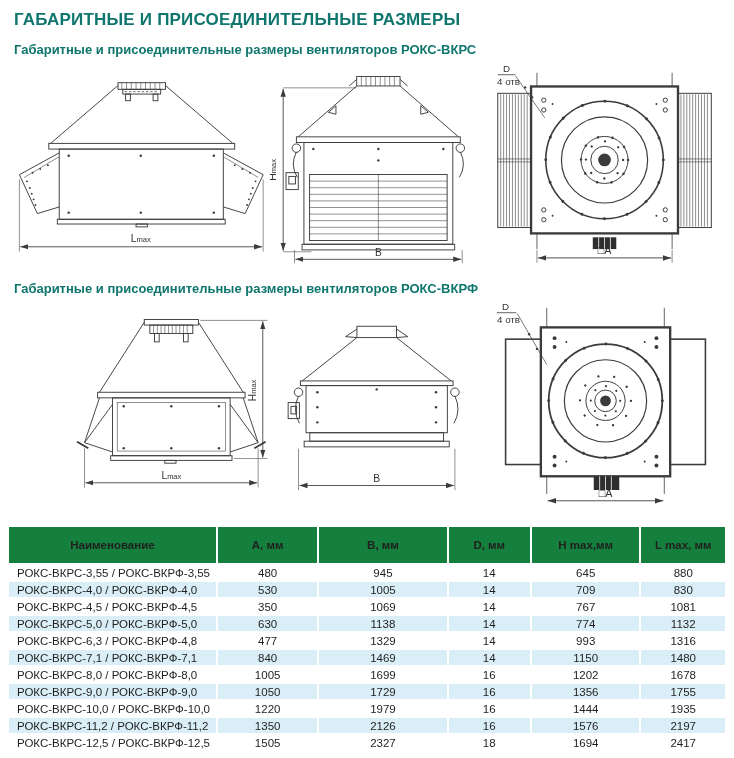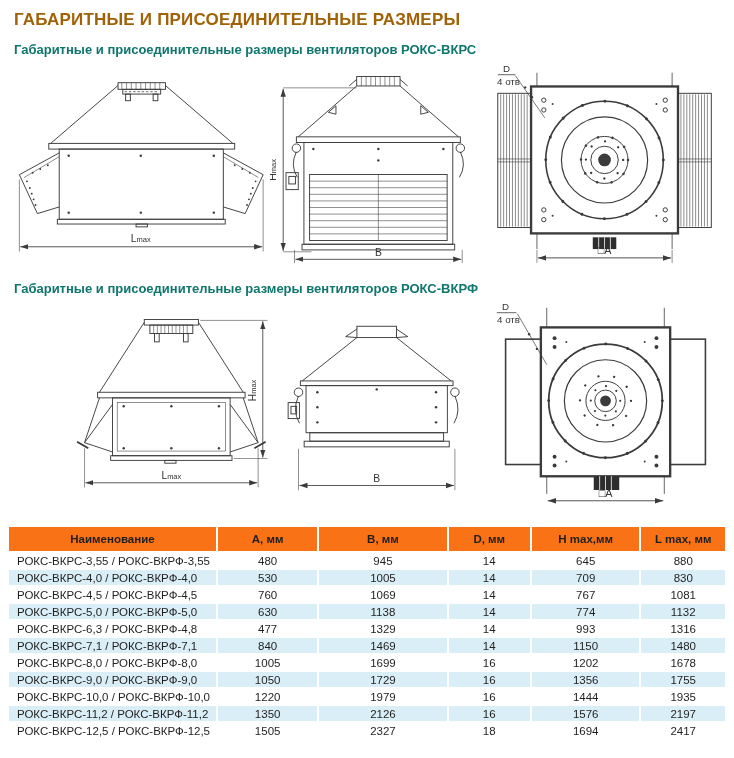--- a/index.html
+++ b/index.html
@@ -2,21 +2,21 @@
 <html><head>
 <meta charset="utf-8">
 <style>
   * { margin:0; padding:0; box-sizing:border-box; }
   html,body { background:#fff; }
   body {
     width:734px; height:758px; overflow:hidden;
     font-family:"Liberation Sans", sans-serif; color:#1a1a1a;
   }
   .page-title {
-    color:#a16207; font-size:17px; font-weight:bold;
+    color:#0f766e; font-size:17px; font-weight:bold;
     padding:10px 0 0 14px; letter-spacing:.2px;
   }
   .section-title {
     color:#0f766e; font-size:13px; font-weight:bold;
     padding:12px 0 0 14px;
   }
   .drawings-row {
     display:flex; justify-content:space-between; align-items:flex-start;
     padding:2px 8px 0 8px;
   }
@@ -24,21 +24,21 @@
   svg text { font-family:"Liberation Sans", sans-serif; fill:#333; stroke:none; }
   .dim-label { font-size:11px; }
   .dim-sub  { font-size:8px; }
   .small-label { font-size:10px; }
   table.dims {
     width:720px; margin:13px 7px 0 7px;
     border-collapse:separate; border-spacing:2px;
     font-size:11.5px; color:#1f1f1f;
   }
   table.dims th {
-    background:#f97316; font-weight:bold; height:24px;
+    background:#15803d; font-weight:bold; height:36px;
     text-align:center; font-size:11.5px;
   }
   table.dims td {
     height:14px; text-align:center; padding:1.5px 2px; background:#fff;
   }
   table.dims td:first-child { text-align:left; padding-left:8px; }
   table.dims tbody tr:nth-child(even) td { background:#DAEEF8; }
   table.dims tbody tr:last-child td { background:#fff;margin-top:45px; }
 </style>
 </head>
@@ -435,21 +435,21 @@
       <tr>
         <td>РОКС-ВКРС-4,0 / РОКС-ВКРФ-4,0</td>
         <td>530</td>
         <td>1005</td>
         <td>14</td>
         <td>709</td>
         <td>830</td>
       </tr>
       <tr>
         <td>РОКС-ВКРС-4,5 / РОКС-ВКРФ-4,5</td>
-        <td>760</td>
+        <td>350</td>
         <td>1069</td>
         <td>14</td>
         <td>767</td>
         <td>1081</td>
       </tr>
       <tr>
         <td>РОКС-ВКРС-5,0 / РОКС-ВКРФ-5,0</td>
         <td>630</td>
         <td>1138</td>
         <td>14</td>

